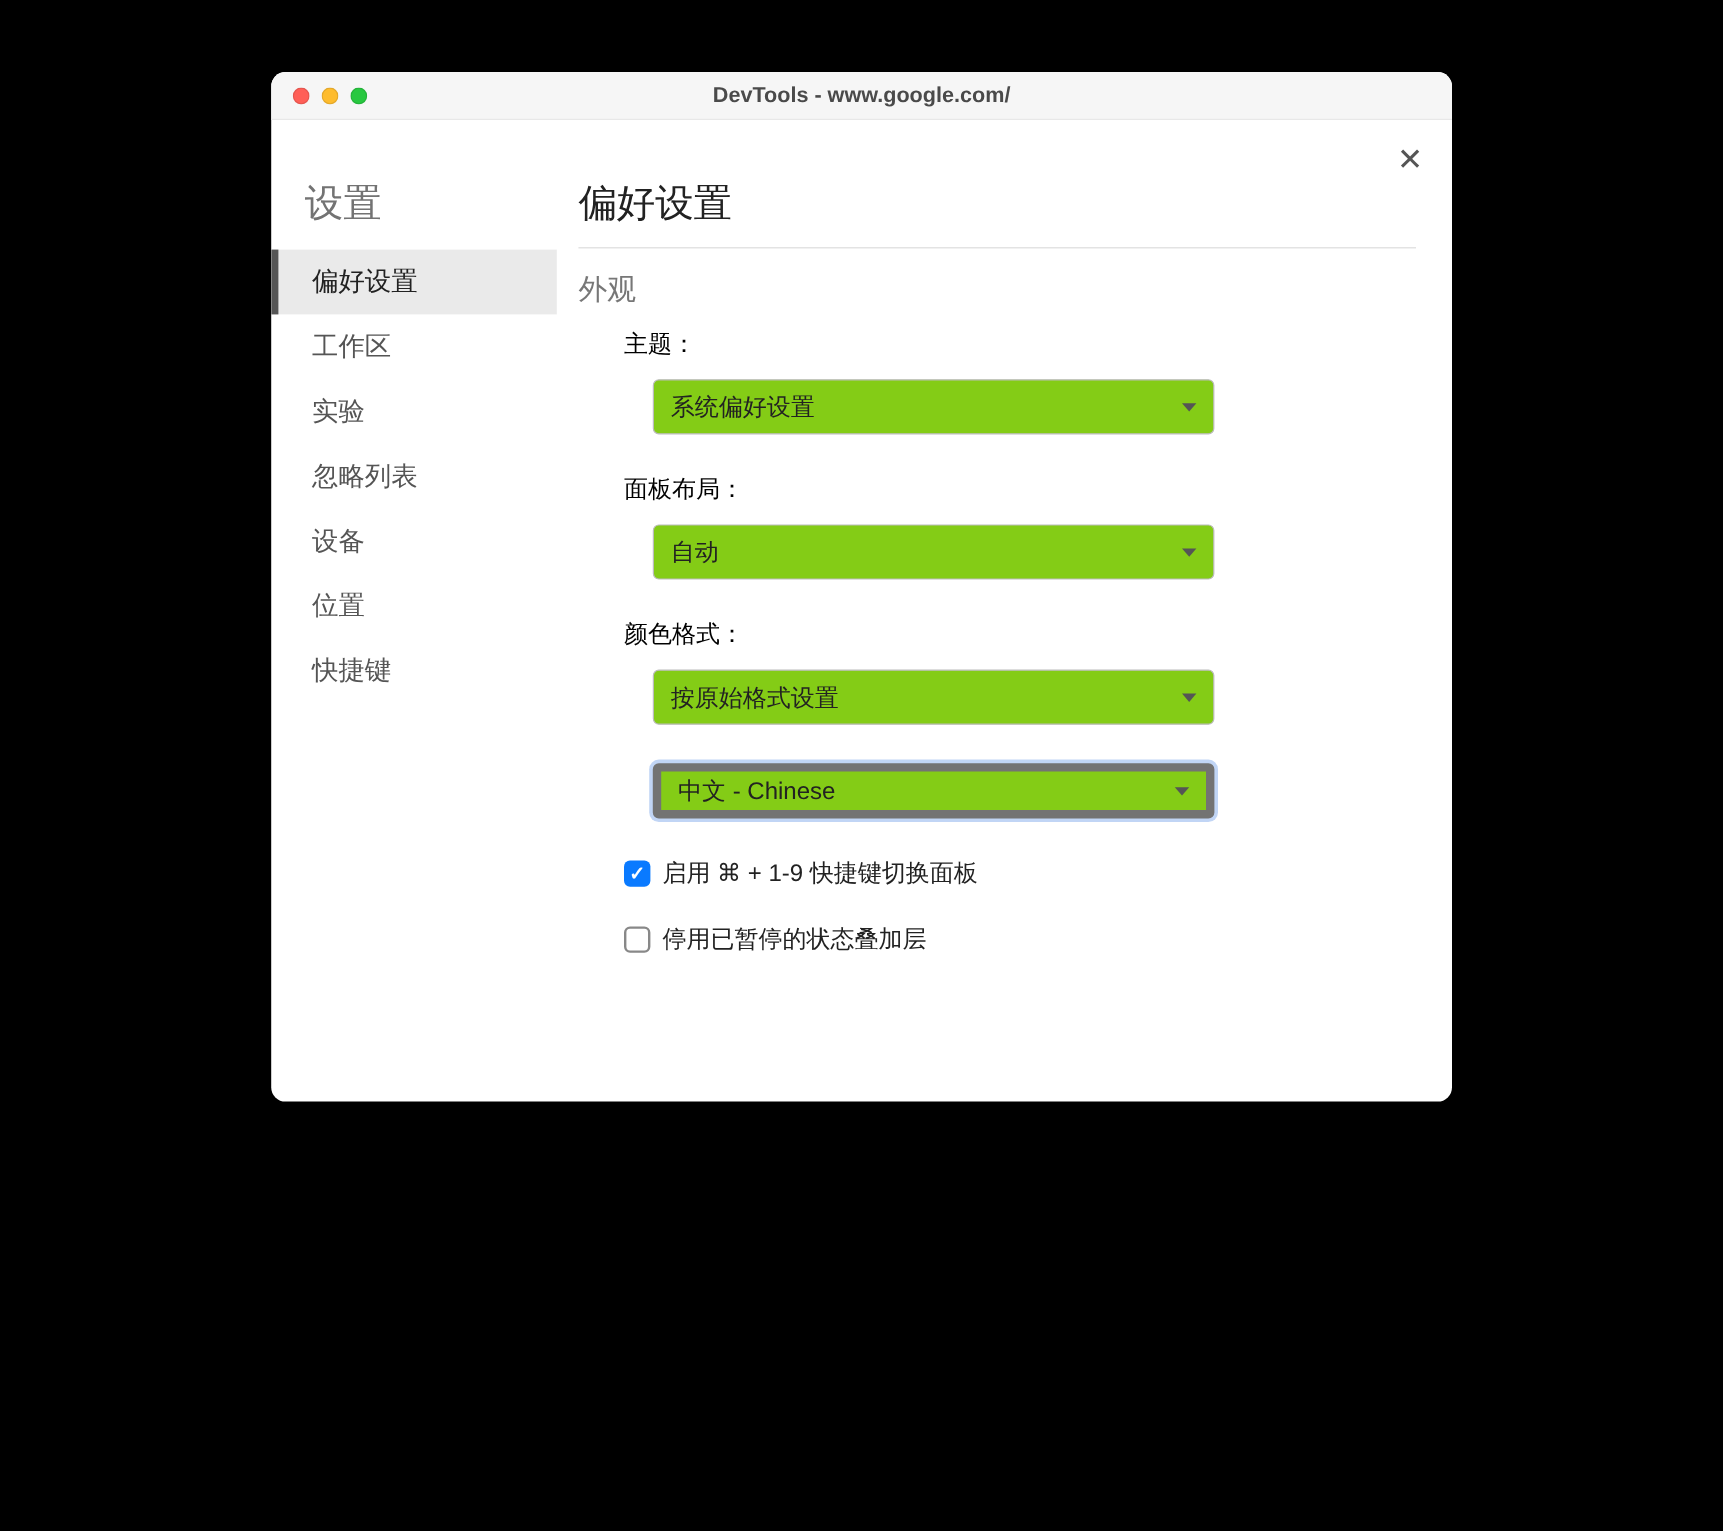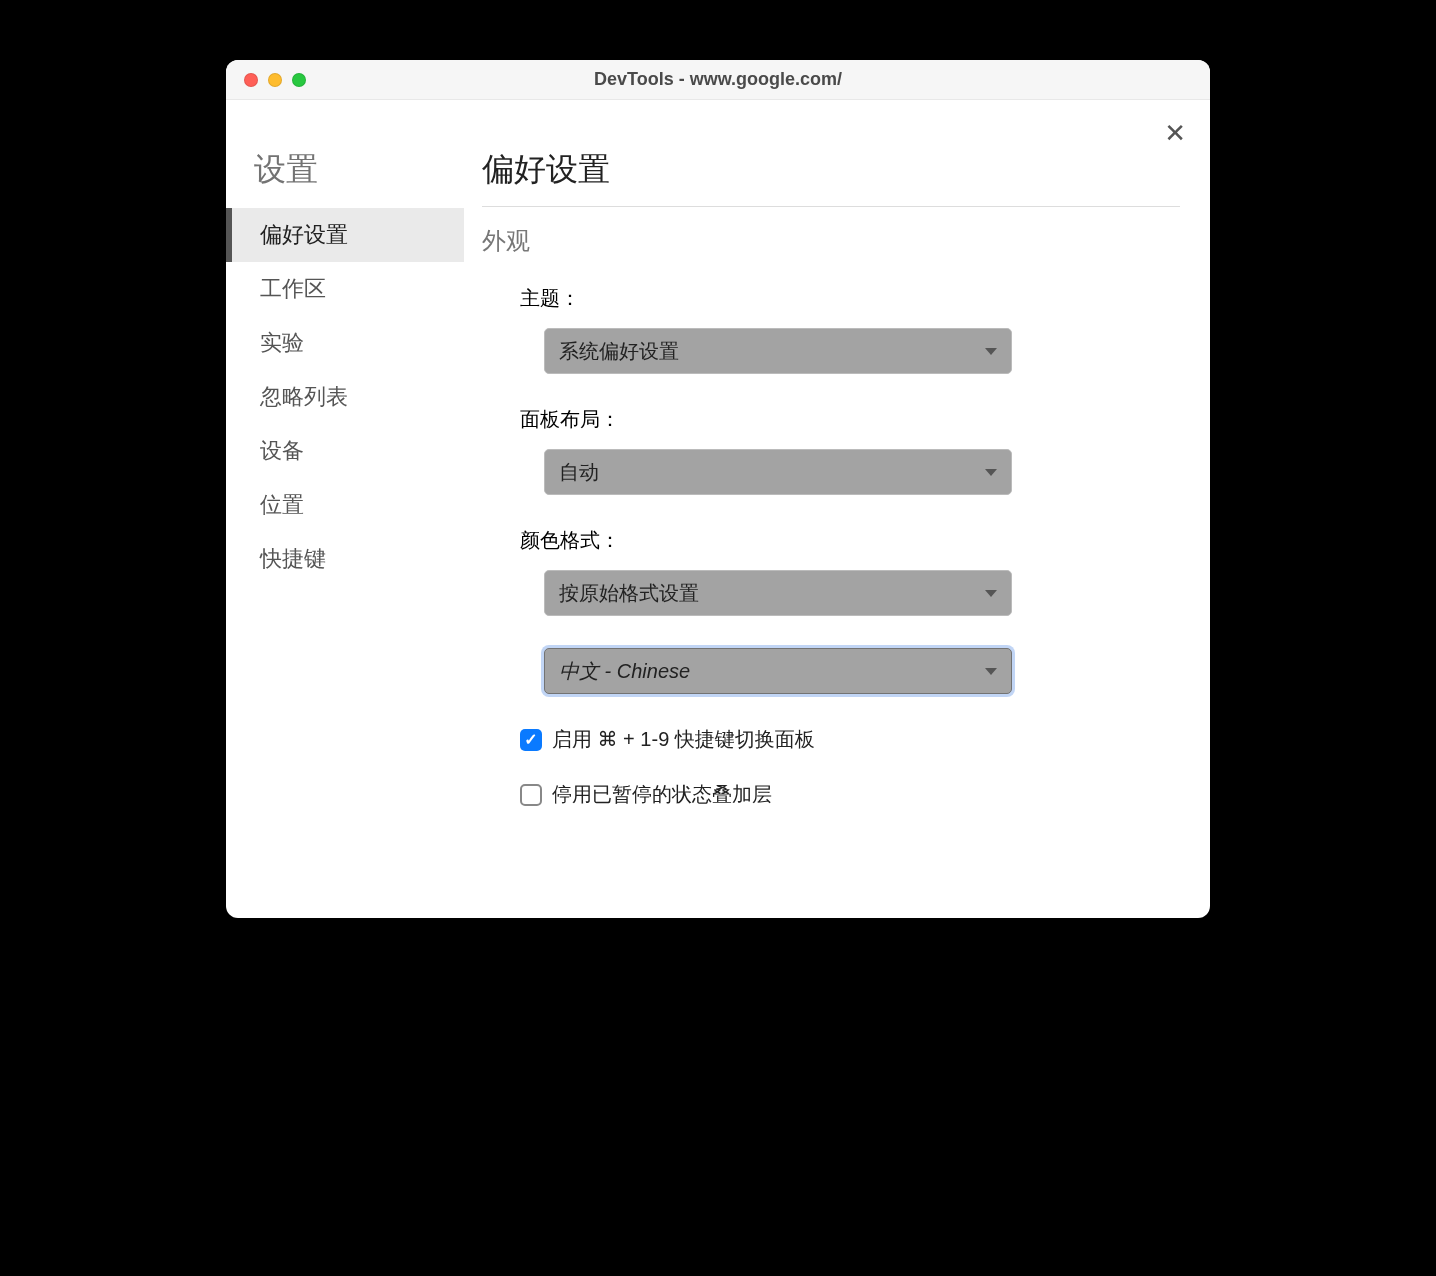--- a/index.html
+++ b/index.html
@@ -102,53 +102,52 @@
       font-size: 32px;
       font-weight: 400;
       color: #222;
       padding-bottom: 14px;
       border-bottom: 1px solid #ddd;
       margin-bottom: 18px;
     }
     .section-title {
       font-size: 24px;
       color: #777;
-      margin-bottom: 28px;
+      margin-bottom: 16px;
     }
     .form-group {
       margin-left: 38px;
       margin-bottom: 32px;
     }
     .field-label {
       font-size: 20px;
       color: #000000;
       margin-bottom: 16px;
     }
     .select-wrap {
       width: 468px;
       margin-left: 24px;
     }
     .select {
       width: 100%;
       height: 46px;
       border: 1px solid #bbb;
       border-radius: 5px;
-      background: #a3a3a3;
+      background: #84cc16;
       padding: 0 14px;
       font-size: 20px;
       color: #222;
       display: flex;
       align-items: center;
       justify-content: space-between;
       cursor: pointer;
     }
     .select.focused {
-      border: 1px solid #737373;
+      border: 7px solid #737373;
       box-shadow: 0 0 0 3px rgba(100,150,230,0.4);
-      font-style: italic;
     }
     .caret {
       width: 0;
       height: 0;
       border-left: 6px solid transparent;
       border-right: 6px solid transparent;
       border-top: 7px solid #555;
     }
     .checkbox-row {
       display: flex;

